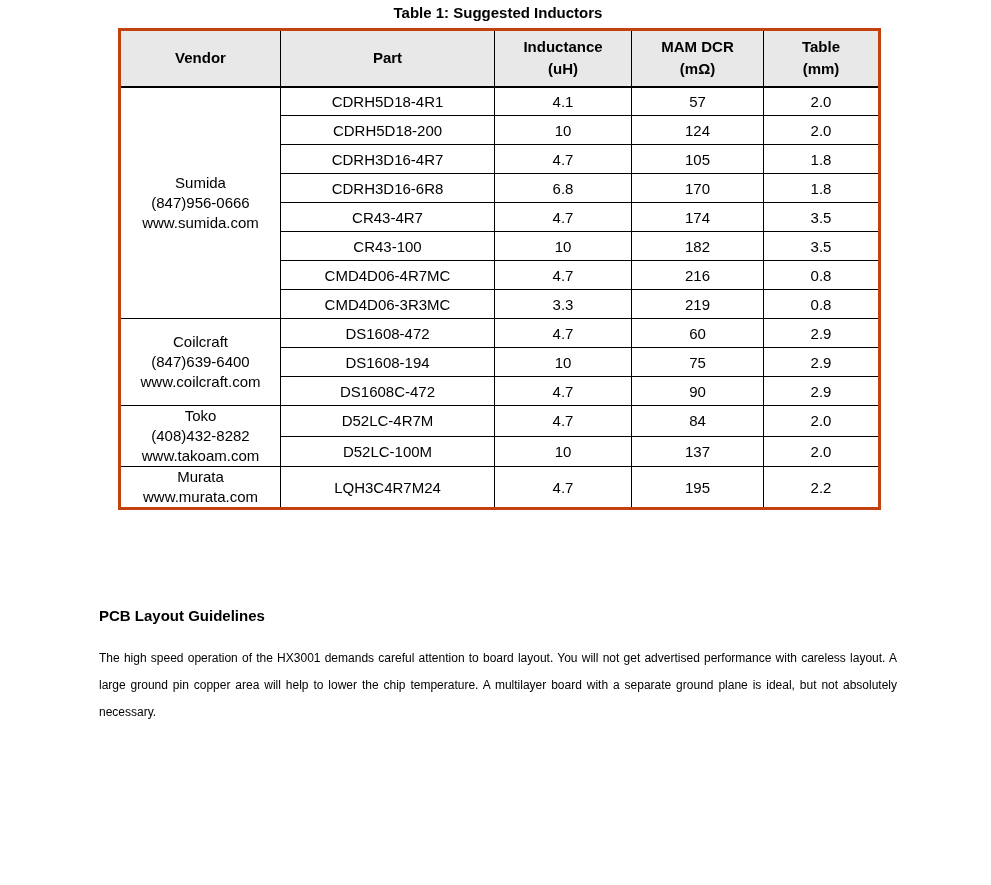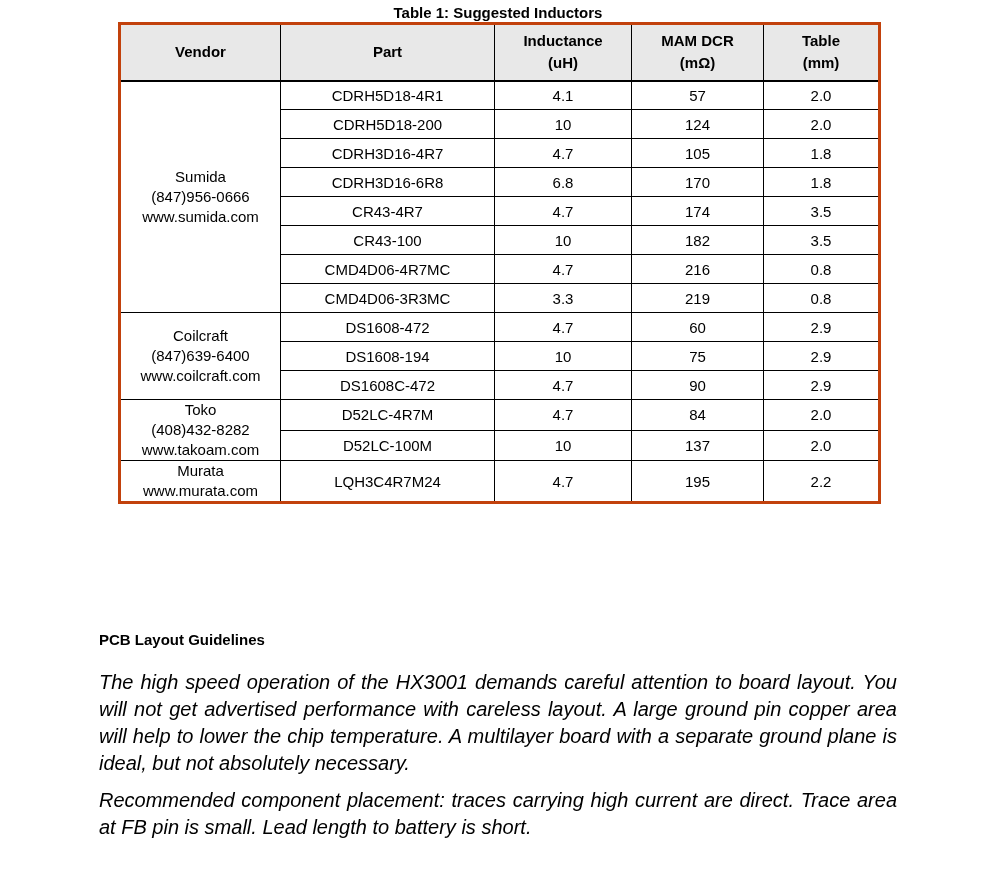--- a/index.html
+++ b/index.html
@@ -22,21 +22,21 @@
     position: absolute;
     left: 118px;
     top: 4px;
     width: 760px;
   }
   .table-title {
     text-align: center;
     font-weight: bold;
     font-size: 15px;
     line-height: 17px;
-    margin-bottom: 1px;
+    margin-bottom: 7px;
   }
   table.inductor-table {
     border-collapse: collapse;
     table-layout: fixed;
     width: 760px;
     border: 3px solid #c2410c;
   }
   .inductor-table th,
   .inductor-table td {
     border: 1px solid #000000;
@@ -63,34 +63,32 @@
     line-height: 20px;
   }
   .inductor-table tr.tall-row td {
     height: 40px;
   }
   .text-section {
     position: absolute;
     left: 99px;
     top: 607px;
     width: 798px;
-    margin-top: 24px;
   }
   .section-heading {
     font-weight: bold;
     font-size: 15px;
     line-height: 17px;
     margin: 0 0 21px 0;
   }
   .para {
-    font-size: 20px;
+    font-size: 12px;
     line-height: 27px;
     text-align: justify;
     margin: 0 0 10px 0;
-    font-style: italic;
   }
 </style>
 </head>
 <body>
 
 <div class="page">
 
   <div class="table-block">
     <div class="table-title">Table 1: Suggested Inductors</div>
 
@@ -213,16 +211,15 @@
           <td>195</td>
           <td>2.2</td>
         </tr>
       </tbody>
     </table>
   </div>
 
   <div class="text-section">
     <div class="section-heading">PCB Layout Guidelines</div>
     <p class="para">The high speed operation of the HX3001 demands careful attention to board layout. You will not get advertised performance with careless layout. A large ground pin copper area will help to lower the chip temperature. A multilayer board with a separate ground plane is ideal, but not absolutely necessary.</p>
-    <p class="para">Recommended component placement: traces carrying high current are direct. Trace area at FB pin is small. Lead length to battery is short.</p>
   </div>
 
 </div>
 
 </body></html>

